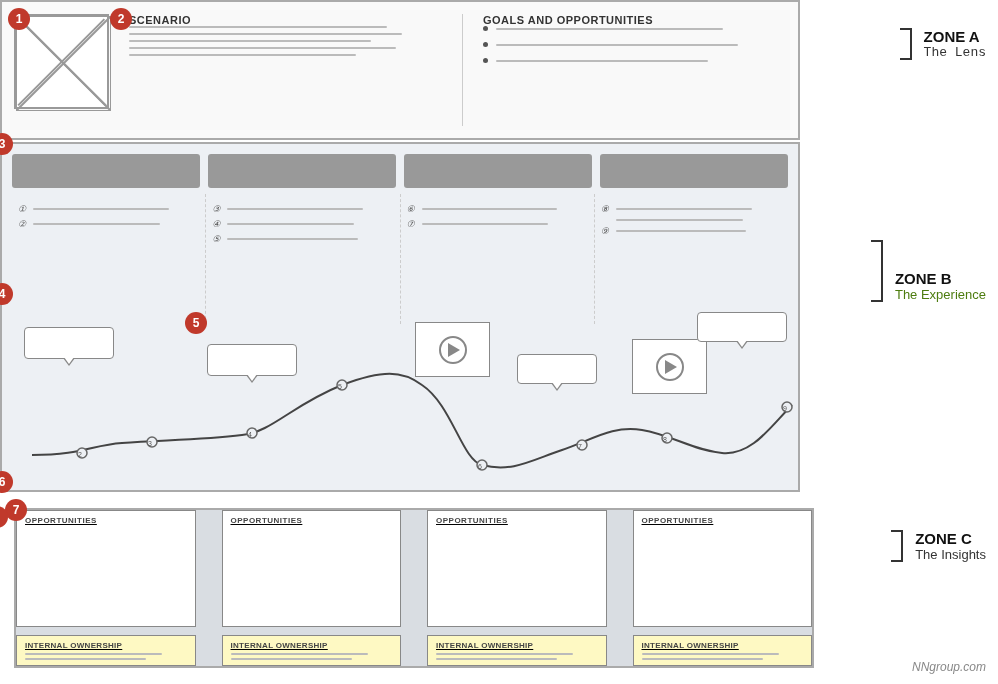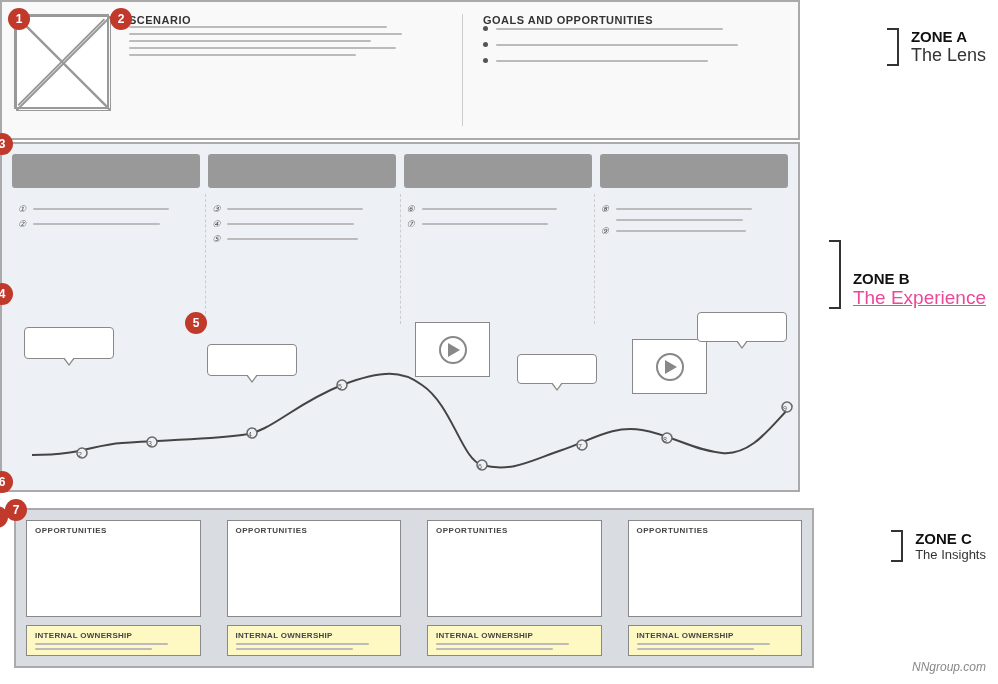--- a/index.html
+++ b/index.html
@@ -234,23 +234,24 @@
       left: 0;
       top: 494px;
       width: 800px;
       height: 160px;
       border: 2px solid #aaa;
       background: #d9dde2;
     }
 
     .zone-c-inner {
       display: flex;
-      padding: 10px;
+      padding: 0;
       gap: 26px;
       height: 100%;
+      text-decoration: underline;
     }
 
     .insight-col {
       flex: 1;
       display: flex;
       flex-direction: column;
       gap: 8px;
     }
 
     .opportunities-box {
@@ -518,29 +519,29 @@
         <div class="text-line" style="width:75%;"></div>
       </div>
     </div>
   </div>
 </div>
 
 <div style="position:absolute; right:12px; top:28px; display:flex; flex-direction:column;margin-left:44px;">
   <div style="position:absolute; left:-20px; top:0; bottom:0; width:12px; border-top:2px solid #333; border-bottom:2px solid #333; border-right:2px solid #333;"></div>
   <div style="padding-left:4px;">
     <div style="font-weight:bold; font-size:15px; color:#111;">ZONE A</div>
-    <div style="font-size:18px; color:#333;">The Lens</div>
+    <div style="font-size:13px; color:#333;font-family:Liberation Mono, monospace;">The Lens</div>
   </div>
 </div>
 
 <div style="position:absolute; right:12px; top:240px; display:flex; flex-direction:column;">
   <div style="position:absolute; left:-20px; top:0; bottom:0; width:12px; border-top:2px solid #333; border-bottom:2px solid #333; border-right:2px solid #333;"></div>
   <div style="padding-left:4px;margin-top:30px;">
     <div style="font-weight:bold; font-size:15px; color:#111;">ZONE B</div>
-    <div style="font-size:19px; color:#ec4899;text-decoration:underline;">The Experience</div>
+    <div style="font-size:13px; color:#4d7c0f;">The Experience</div>
   </div>
 </div>
 
 <div style="position:absolute; right:12px; top:530px; display:flex; flex-direction:column;">
   <div style="position:absolute; left:-20px; top:0; bottom:0; width:12px; border-top:2px solid #333; border-bottom:2px solid #333; border-right:2px solid #333;"></div>
   <div style="padding-left:4px;">
     <div style="font-weight:bold; font-size:15px; color:#111;">ZONE C</div>
     <div style="font-size:13px; color:#333;text-align:right;">The Insights</div>
   </div>
 </div>

